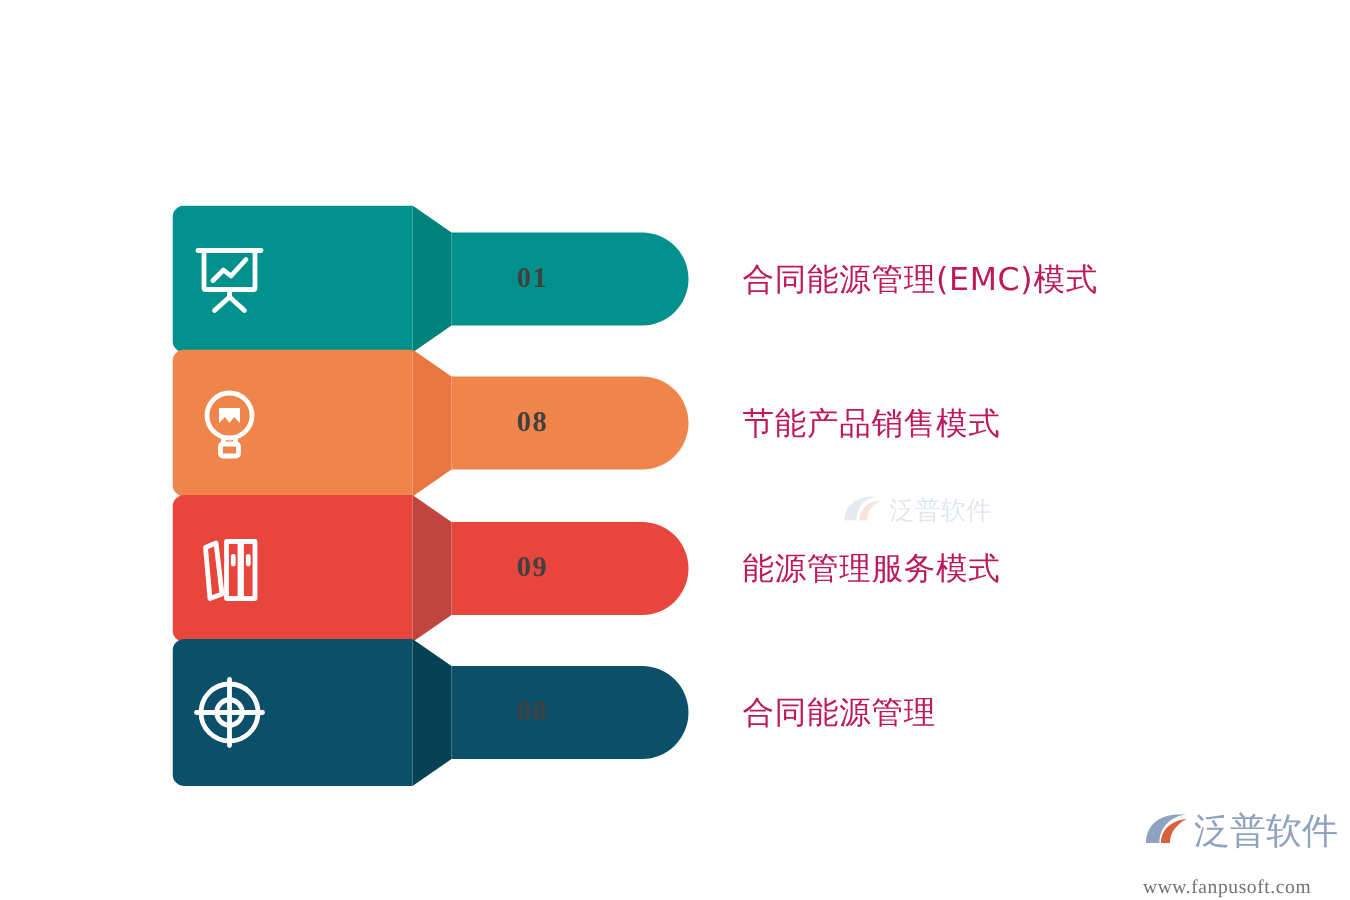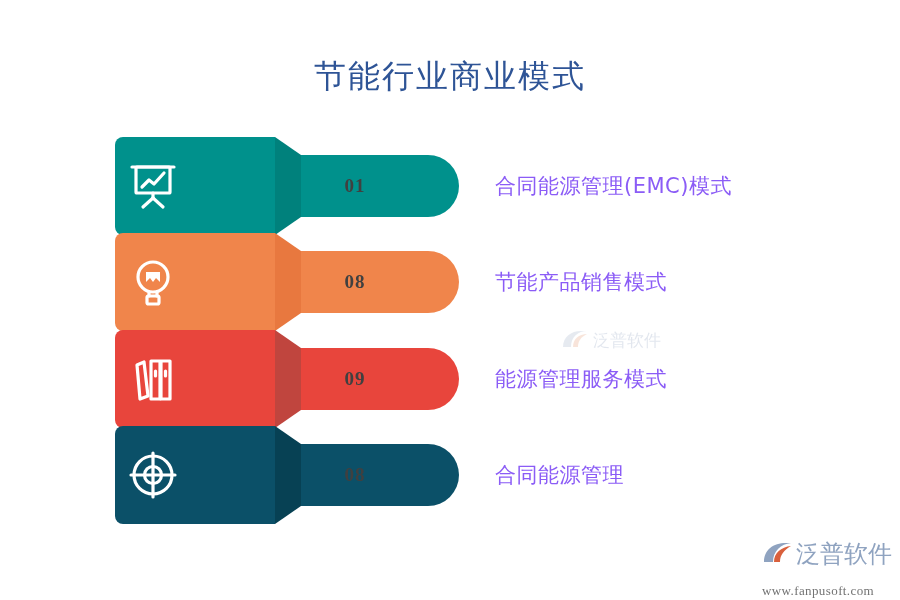--- a/index.html
+++ b/index.html
@@ -90,21 +90,21 @@
     height: 52px;
   }
   .row-icon svg { display:block; width: 52px; height: 52px; }
 
   .row-label {
     position: absolute;
     left: 495px;
     top: 50%;
     transform: translateY(-50%);
     font-size: 21px;
-    color: #8b5cf6;
+    color: #be185d;
     font-family: "DejaVu Sans", "Liberation Sans", sans-serif;
     white-space: nowrap;
     letter-spacing: 0.5px;
   }
 
   
   .watermark {
     position: absolute;
     left: 560px;
     top: 322px;
@@ -159,21 +159,20 @@
     letter-spacing: 0.4px;
     margin-top: 13px;
     white-space: nowrap;
   }
 </style>
 </head>
 <body>
 
 <div id="slide">
 
-  <div class="title">节能行业商业模式</div>
 
   <div class="rows">
 
   <div class="row" style="top: 137px;">
         <div class="row-graphic">
           <svg viewBox="0 0 345 98" xmlns="http://www.w3.org/2000/svg" preserveAspectRatio="none">
             <path d="M186,18 H313 A31,31 0 0 1 313,80 H186 Z" fill="#00918C"></path>
             <path d="M160,0 L186,18 L186,80 L160,98 Z" fill="#00817C"></path>
             <path d="M8,0 H160 V98 H8 A8,8 0 0 1 0,90 V8 A8,8 0 0 1 8,0 Z" fill="#00918C"></path>
           </svg>

